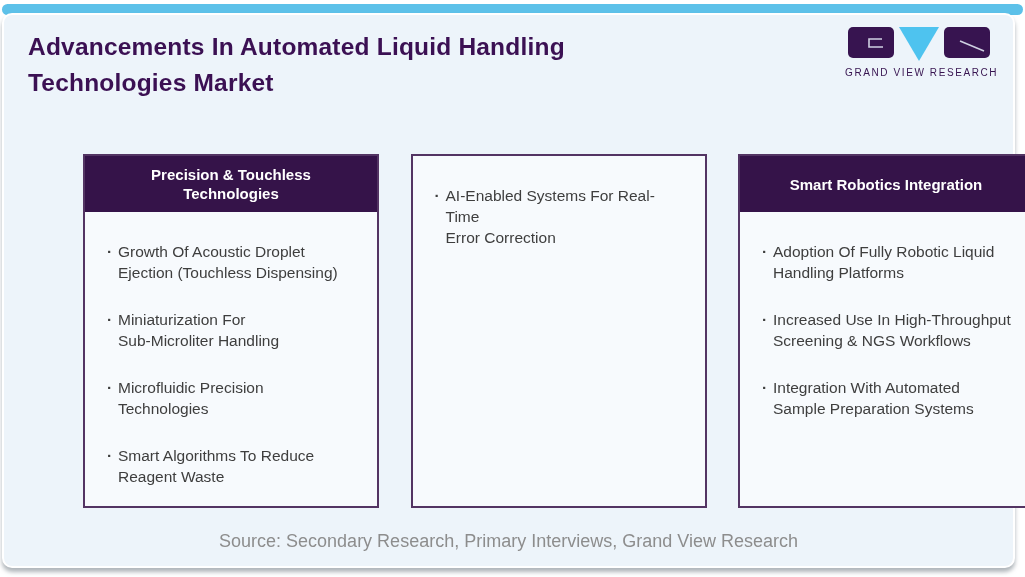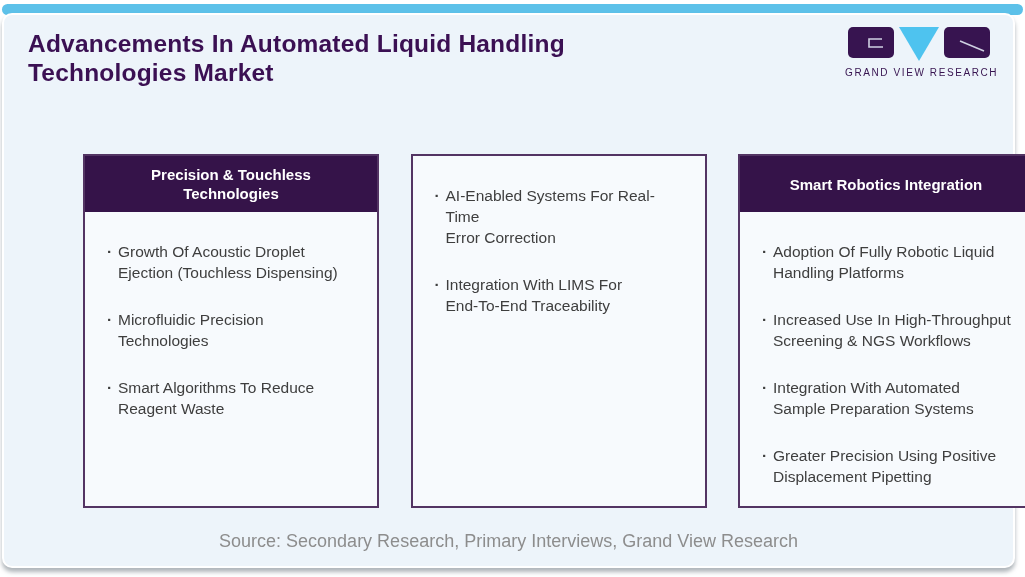--- a/index.html
+++ b/index.html
@@ -25,21 +25,21 @@
     border: 2px solid #ffffff;
     border-radius: 10px;
     box-shadow: 0 4px 4px rgba(110,120,130,0.55);
     box-sizing: border-box;
   }
 
   .page-title {
     position: absolute; left: 24px; top: 14px;
     width: 790px;
     font-size: 24.5px; font-weight: bold;
-    line-height: 29px;
+    line-height: 36px;
     color: #3b1053;
     letter-spacing: 0.2px;
     white-space: pre-line;
   }
 
   .logo {
     position: absolute; right: 20px; top: 12px;
     width: 148px; text-align: center;
   }
   .logo-row { display: flex; align-items: flex-start; justify-content: center; gap: 5px; height: 38px; }
@@ -145,51 +145,49 @@
 
     <div class="columns">
 
       <div class="column">
         <div class="col-header">Precision &amp; Touchless
 Technologies</div>
         <div class="col-body">
           <ul class="bullets">
             <li>Growth Of Acoustic Droplet
 Ejection (Touchless Dispensing)</li>
+            <li>Miniaturization For
+Sub-Microliter Handling</li>
             <li>Microfluidic Precision
 Technologies</li>
             <li>Smart Algorithms To Reduce
 Reagent Waste</li>
           </ul>
         </div>
       </div>
 
       <div class="column">
         <div class="col-body">
           <ul class="bullets">
             <li>AI-Enabled Systems For Real-Time
 Error Correction</li>
-            <li>Integration With LIMS For
-End-To-End Traceability</li>
           </ul>
         </div>
       </div>
 
       <div class="column">
         <div class="col-header">Smart Robotics Integration</div>
         <div class="col-body">
           <ul class="bullets">
             <li>Adoption Of Fully Robotic Liquid
 Handling Platforms</li>
             <li>Increased Use In High-Throughput
 Screening &amp; NGS Workflows</li>
             <li>Integration With Automated
 Sample Preparation Systems</li>
-            <li>Greater Precision Using Positive
-Displacement Pipetting</li>
           </ul>
         </div>
       </div>
 
     </div>
 
     <div class="source-line">Source: Secondary Research, Primary Interviews, Grand View Research</div>
 
   </div>
 </div>

